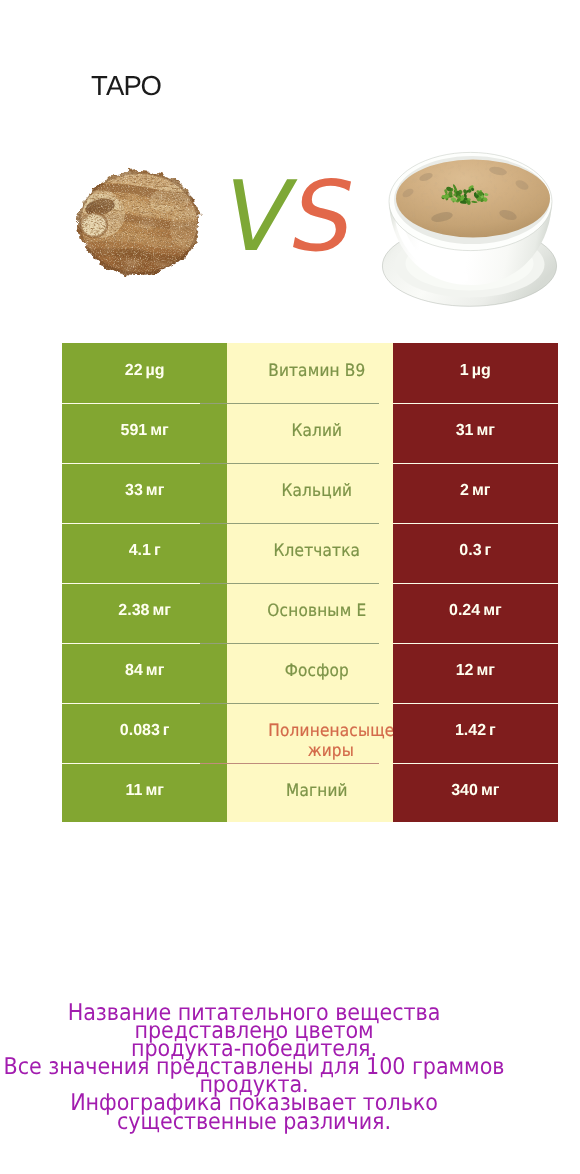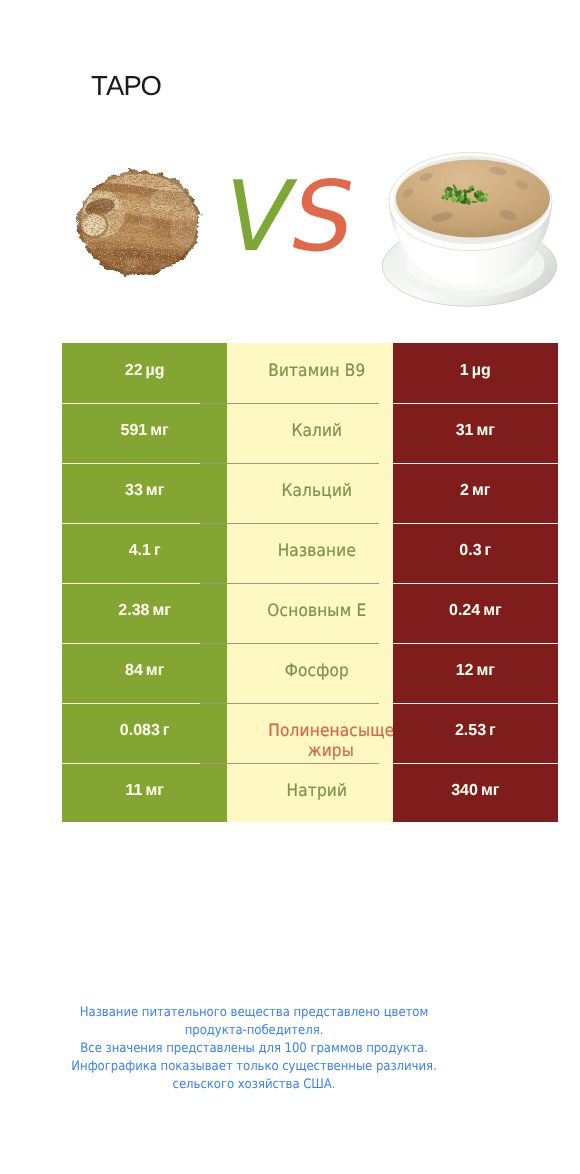--- a/index.html
+++ b/index.html
@@ -32,21 +32,21 @@
   .row:after{content:"";position:absolute;left:179px;top:59.5px;width:179px;height:1px;background:#93a07a;z-index:5;}
   .row.ow:after{background:#bf8d7c;}
   .row:last-child:after{display:none;}
   .val{white-space:nowrap;font-weight:bold;font-size:16px;line-height:20px;position:relative;top:-2px;}
   .val .g{display:inline-block;width:3px;}
   .nut{display:block;text-align:center;font-weight:400;font-size:17px;line-height:19.5px;letter-spacing:0.2px;color:#7d9448;-webkit-text-stroke:0.22px #7d9448;font-family:"DejaVu Sans Condensed","DejaVu Sans",sans-serif;}
   .nut.o{color:#d36a4a;margin-left:28px;-webkit-text-stroke:0.22px #d36a4a;}
   .nutwrap{display:block;position:absolute;left:13px;top:19px;width:153px;text-align:center;}
 
   
-  .foot{position:absolute;left:0;top:1004px;width:508px;text-align:center;color:#3b82f6;font-size:13px;line-height:18.1px;font-weight:400;letter-spacing:-0.05px;font-family:"DejaVu Sans Condensed","DejaVu Sans",sans-serif;}
+  .foot{position:absolute;left:0;top:1004px;width:508px;text-align:center;color:#a21caf;font-size:23px;line-height:18.1px;font-weight:400;letter-spacing:-0.05px;font-family:"DejaVu Sans Condensed","DejaVu Sans",sans-serif;}
 </style>
 </head>
 <body>
 
 <div class="page">
 
   <div class="ttl t1">ТАРО</div>
 
   <div class="hero">
 
@@ -274,21 +274,21 @@
         <div class="cell cr">
           <span class="val"><span class="n">2</span><span class="g"></span><span class="u">мг</span></span>
         </div>
       </div>
       <div class="row">
         <div class="cell cl">
           <span class="val"><span class="n">4.1</span><span class="g"></span><span class="u">г</span></span>
         </div>
         <div class="cell cm">
           <span class="nutwrap">
-            <span class="nut">Название</span>
+            <span class="nut">Клетчатка</span>
           </span>
         </div>
         <div class="cell cr">
           <span class="val"><span class="n">0.3</span><span class="g"></span><span class="u">г</span></span>
         </div>
       </div>
       <div class="row">
         <div class="cell cl">
           <span class="val"><span class="n">2.38</span><span class="g"></span><span class="u">мг</span></span>
         </div>
@@ -317,37 +317,36 @@
       <div class="row ow">
         <div class="cell cl">
           <span class="val"><span class="n">0.083</span><span class="g"></span><span class="u">г</span></span>
         </div>
         <div class="cell cm">
           <span class="nutwrap">
             <span class="nut o">Полиненасыщенные жиры</span>
           </span>
         </div>
         <div class="cell cr">
-          <span class="val"><span class="n">2.53</span><span class="g"></span><span class="u">г</span></span>
+          <span class="val"><span class="n">1.42</span><span class="g"></span><span class="u">г</span></span>
         </div>
       </div>
       <div class="row">
         <div class="cell cl">
           <span class="val"><span class="n">11</span><span class="g"></span><span class="u">мг</span></span>
         </div>
         <div class="cell cm">
           <span class="nutwrap">
-            <span class="nut">Натрий</span>
+            <span class="nut">Магний</span>
           </span>
         </div>
         <div class="cell cr">
           <span class="val"><span class="n">340</span><span class="g"></span><span class="u">мг</span></span>
         </div>
       </div>
     </div>
   <div class="foot" id="foot">
       <div>Название питательного вещества представлено цветом</div>
       <div>продукта-победителя.</div>
       <div>Все значения представлены для 100 граммов продукта.</div>
       <div>Инфографика показывает только существенные различия.</div>
-      <div>сельского хозяйства США.</div>
     </div>
 </div>
 
 </body></html>

